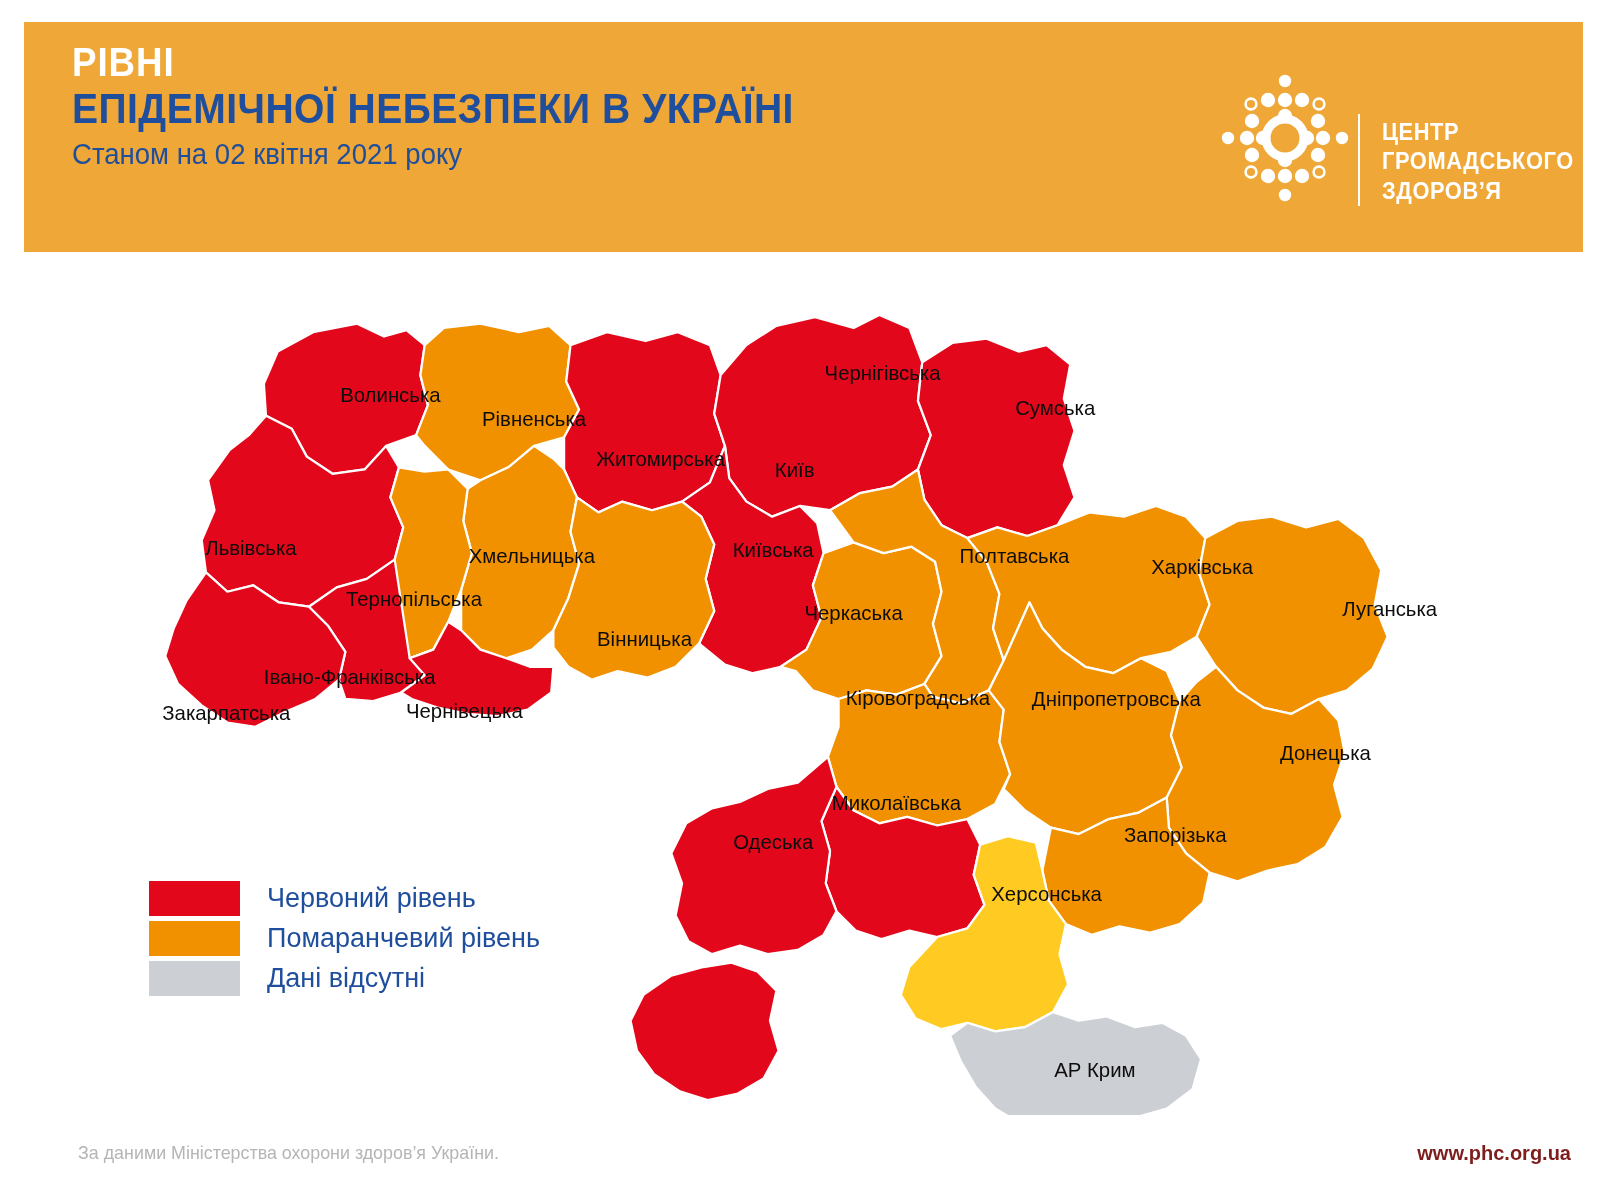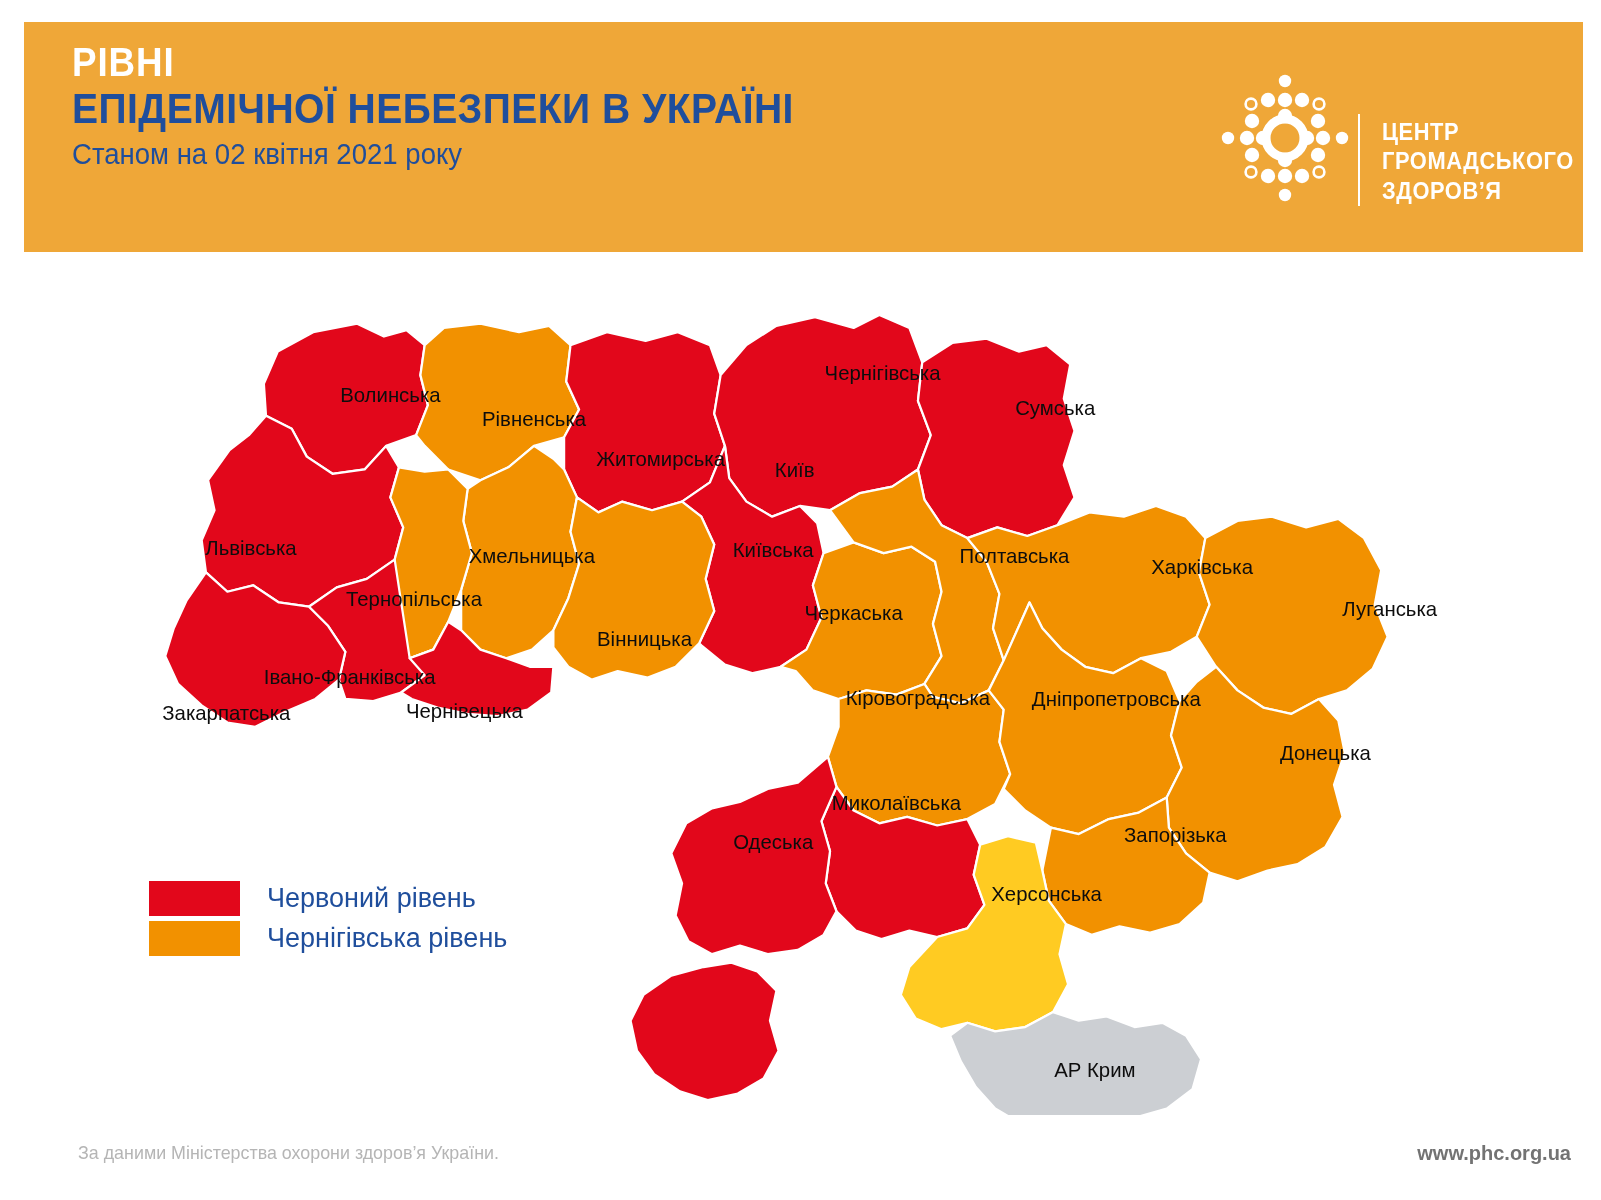--- a/index.html
+++ b/index.html
@@ -134,21 +134,21 @@
     color:#b5b5b5;
     white-space:nowrap;
     transform:scaleX(0.94);
     transform-origin:left center;
   }
   #footer-url{
     position:absolute;
     right:30px; top:1142px;
     font-size:20px;
     font-weight:bold;
-    color:#737373;
+    color:#7f1d1d;
     white-space:nowrap;
   }
 </style>
 </head>
 <body>
 
 <div id="header-bar">
 
   <div id="title-block">
     <div id="title-line1">РІВНІ</div>
@@ -265,18 +265,22 @@
   </svg>
 </div>
 
 <div id="legend">
   <div class="legend-row">
     <div class="legend-swatch" style="background: rgb(226, 7, 27);"></div>
     <div class="legend-label">Червоний рівень</div>
   </div>
   <div class="legend-row">
     <div class="legend-swatch" style="background: rgb(242, 145, 0);"></div>
-    <div class="legend-label">Чернігівська рівень</div>
+    <div class="legend-label">Помаранчевий рівень</div>
+  </div>
+  <div class="legend-row">
+    <div class="legend-swatch" style="background: rgb(204, 207, 211);"></div>
+    <div class="legend-label">Дані відсутні</div>
   </div>
 </div>
 
 <div id="footer-source">За даними Міністерства охорони здоров’я України.</div>
 <div id="footer-url">www.phc.org.ua</div>
 
 </body></html>

